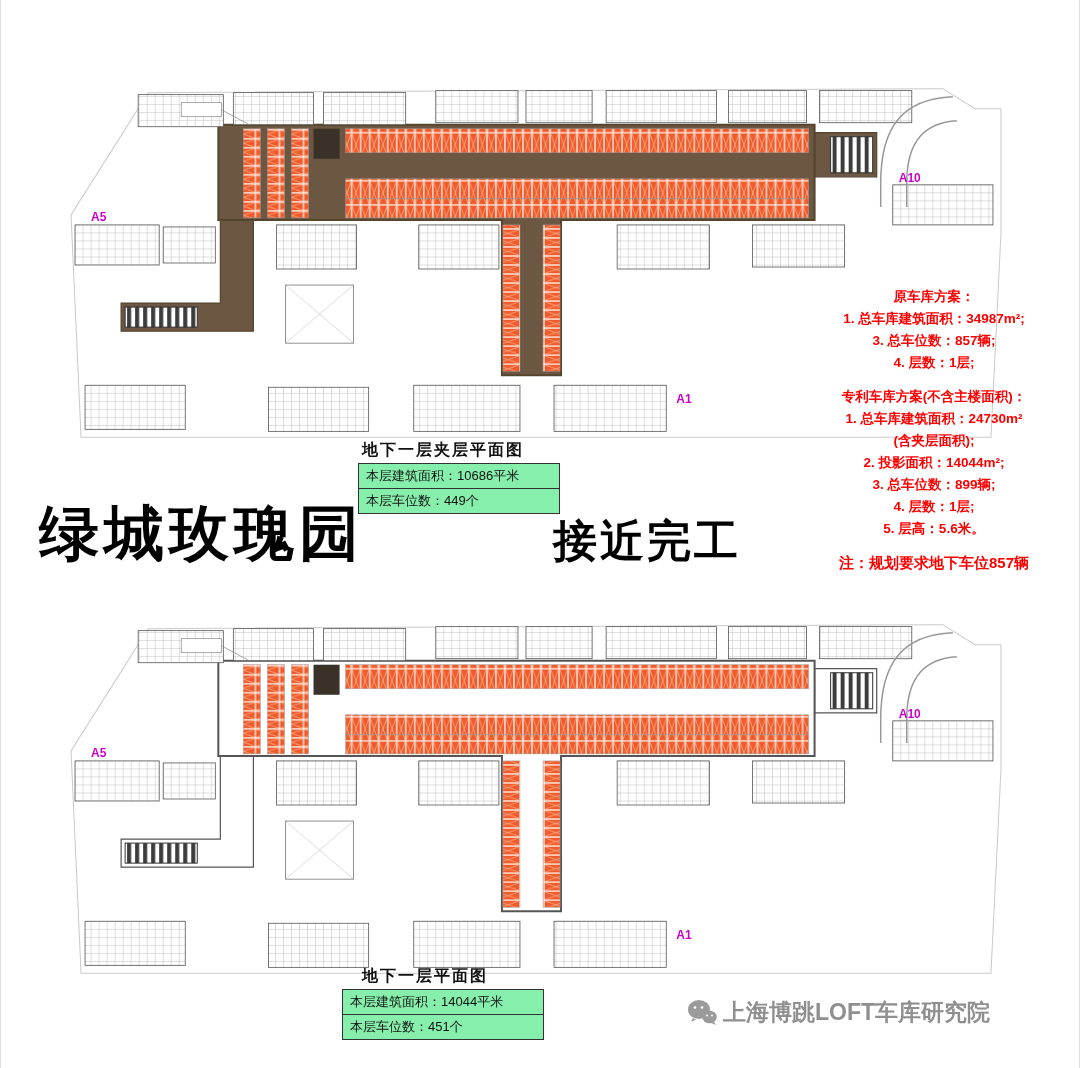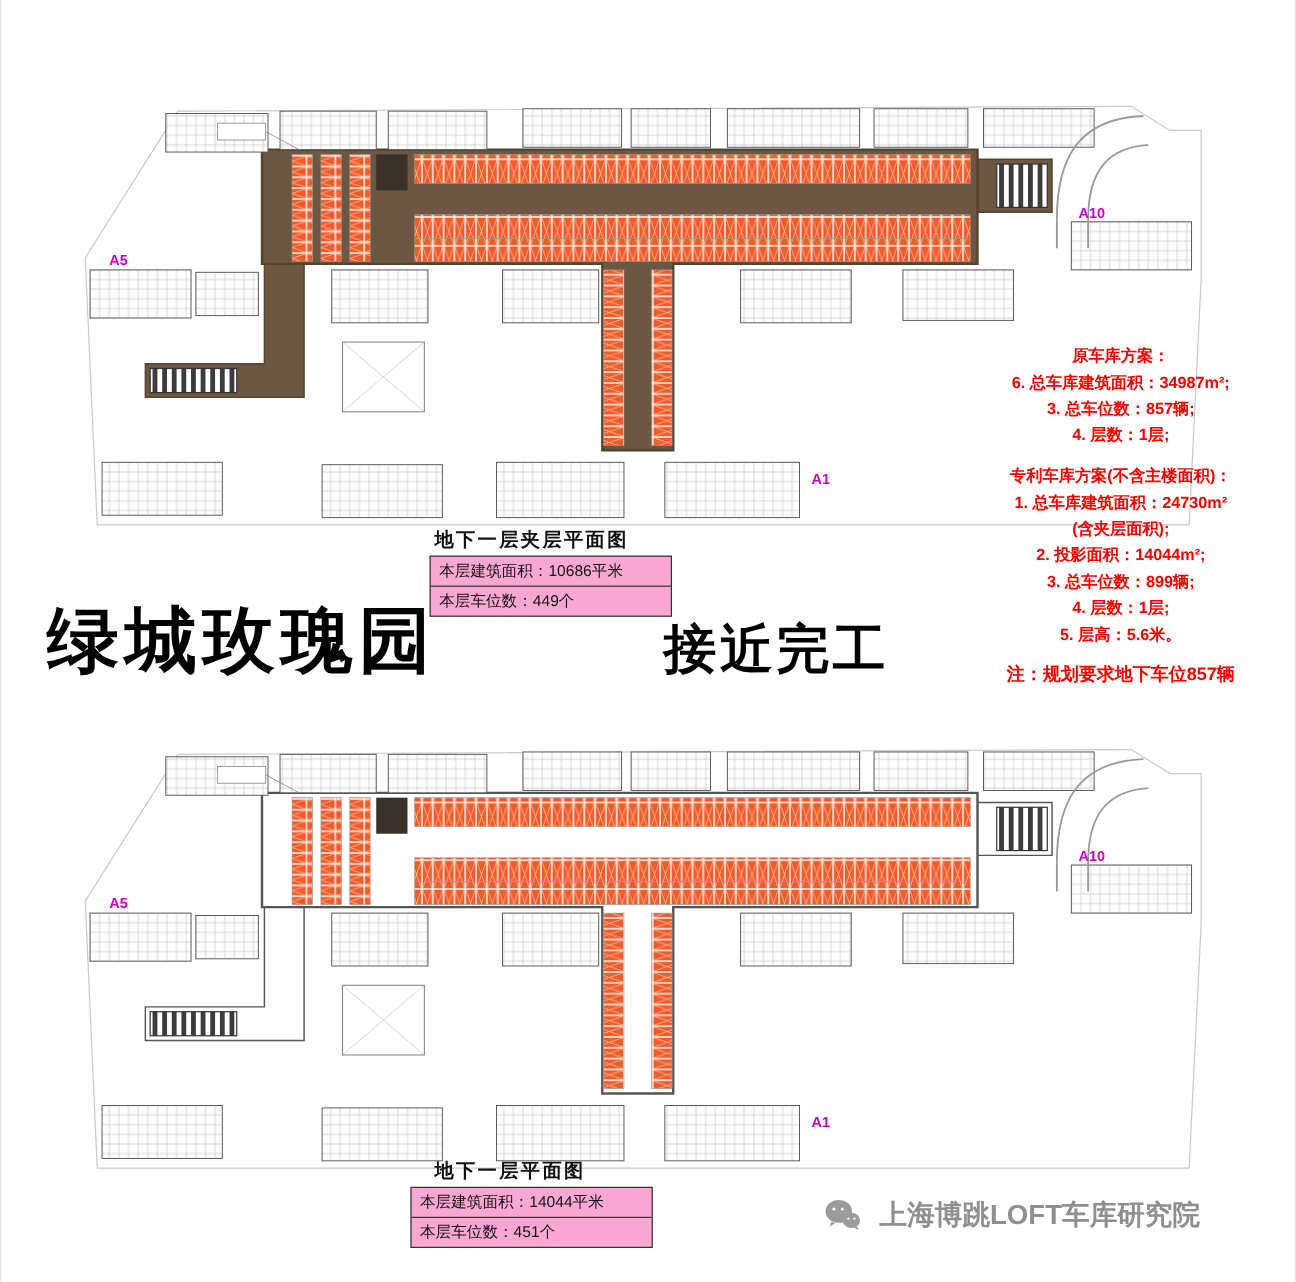--- a/index.html
+++ b/index.html
@@ -15,21 +15,21 @@
   .use-bottom { --road:#ffffff; --outline:#555555; }
 
   .caption {
     position:absolute; font-size:16px; font-weight:bold; color:#111;
     border-bottom:2px solid #111; padding:0 4px 3px; letter-spacing:2px; white-space:nowrap;
   }
   .caption-a { left:357px; top:440px; }
   .caption-b { left:357px; top:966px; }
 
   .stats {
-    position:absolute; width:200px; border:1px solid #333; background:#f9a8d4;
+    position:absolute; width:200px; border:1px solid #333; background:#86efac;
     font-size:13px; color:#111;
   }
   .stats-a { left:357px; top:463px; }
   .stats-b { left:341px; top:989px; }
   .stats .row { padding:3px 7px; white-space:nowrap; }
   .stats .row + .row { border-top:1px solid #333; }
 
   .red-block {
     position:absolute; left:813px; top:286px; width:240px;
     color:#ff0000; font-size:13.5px; font-weight:bold; line-height:22px;text-align:center;
@@ -37,21 +37,21 @@
   .red-block div { white-space:nowrap; }
   .red-block .gap { height:12px; }
   .red-block .note { font-size:15px; }
 
   .green { position:absolute; color:#000000; font-weight:900; white-space:nowrap; }
   .project-name { left:38px;  top:494px; font-size:60px; letter-spacing:5px; }
   .status-text  { left:552px; top:512px; font-size:44px; letter-spacing:3px; }
   .city-text    { left:729px; top:828px; font-size:50px; letter-spacing:8px; }
 
   .watermark {
-    position:absolute; left:686px; top:997px; display:flex; align-items:center; gap:16px;
+    position:absolute; left:686px; top:997px; display:flex; align-items:center; gap:6px;
     color:#8f8f8f; font-size:23px; font-weight:bold; white-space:nowrap;
   }
 </style>
 </head>
 <body>
 
 <div class="canvas">
 
   <svg width="0" height="0" style="position:absolute" aria-hidden="true">
     <defs>
@@ -153,21 +153,21 @@
 
   <div class="caption caption-a">地下一层夹层平面图</div>
 
   <div class="stats stats-a">
     <div class="row"><span>本层建筑面积：</span><span>10686平米</span></div>
     <div class="row"><span>本层车位数：</span><span>449个</span></div>
   </div>
 
   <div class="red-block">
     <div>原车库方案：</div>
-    <div>6. 总车库建筑面积：34987m²;</div>
+    <div>1. 总车库建筑面积：34987m²;</div>
     <div>3. 总车位数：857辆;</div>
     <div>4. 层数：1层;</div>
     <div class="gap"></div>
     <div>专利车库方案(不含主楼面积)：</div>
     <div>1. 总车库建筑面积：24730m²</div>
     <div>(含夹层面积);</div>
     <div>2. 投影面积：14044m²;</div>
     <div>3. 总车位数：899辆;</div>
     <div>4. 层数：1层;</div>
     <div>5. 层高：5.6米。</div>

